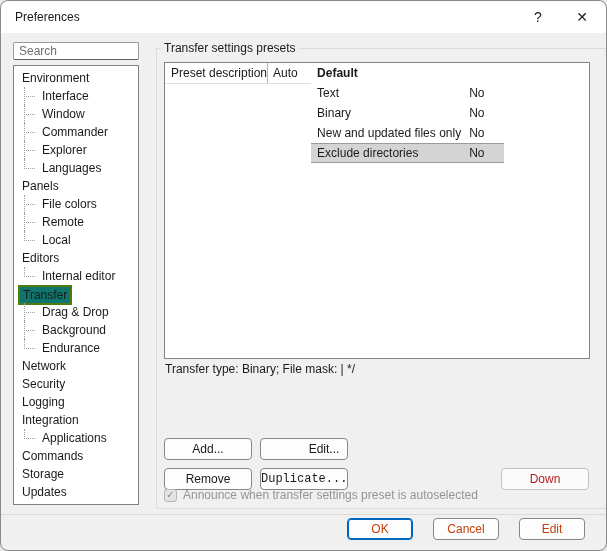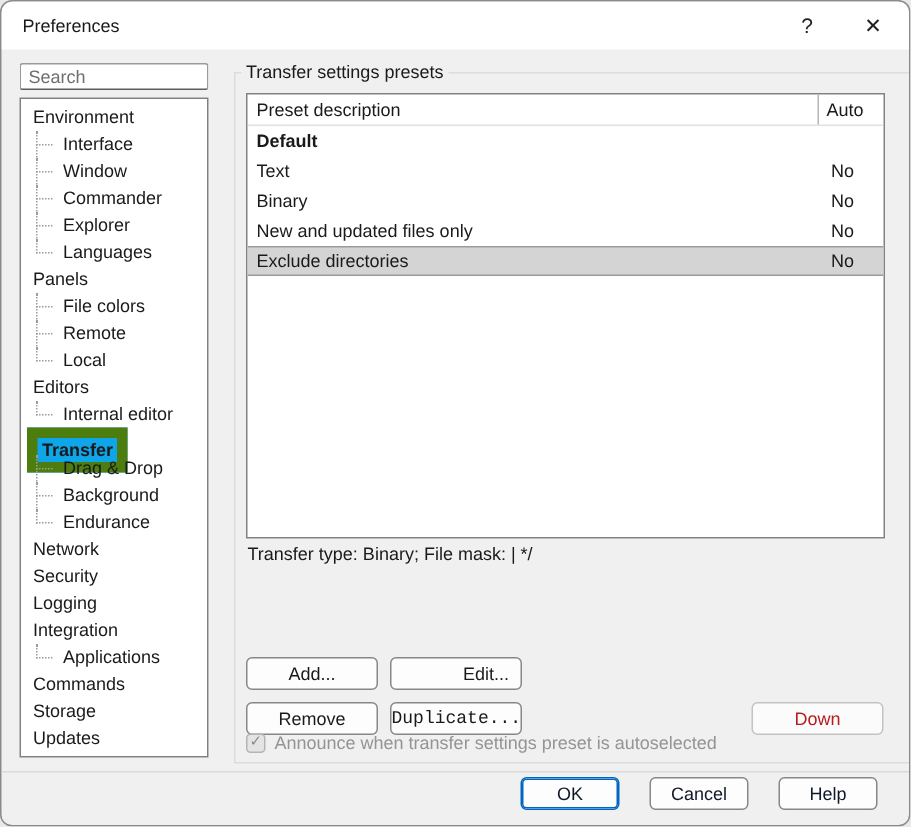--- a/index.html
+++ b/index.html
@@ -24,27 +24,27 @@
   .search::placeholder{color:#6f6f6f;opacity:1;}
   .tree{position:absolute;left:12px;top:64px;width:126px;height:440px;
     background:#fff;border:1px solid #808080;padding-top:3px;overflow:hidden;}
   .tree-item{height:18px;line-height:18px;white-space:nowrap;position:relative;}
   .tree-item .lbl{display:inline-block;line-height:14px;padding:1px 3px;margin-left:4px;border:1px solid transparent;}
   .tree-item.child .lbl{margin-left:24px;}
   .tree-item.child::before{content:"";position:absolute;left:10px;top:0;width:10px;height:9px;
     border-left:1px dotted #9c9c9c;border-bottom:1px dotted #9c9c9c;}
   .tree-item.child:not(.last)::after{content:"";position:absolute;left:10px;top:9px;height:9px;
     border-left:1px dotted #9c9c9c;}
-  .tree-item.selected .lbl{background:#0ea5e9;border:7px solid #4d7c0f;font-weight:bold;}
+  .tree-item.selected .lbl{background:#0f766e;border:2px solid #4d7c0f;}
   
   .group{position:absolute;left:155px;top:47px;width:513px;height:461px;border:1px solid #dcdcdc;}
   .legend{position:absolute;top:-8px;left:4px;background:#f0f0f0;padding:0 3px;}
   
   .list{position:absolute;left:7px;top:13px;width:426px;height:297px;
-    background:#fff;border:1px solid #828282;display:flex;flex-direction:column;overflow:hidden;}
+    background:#fff;border:1px solid #828282;display:flex;flex-direction:row;overflow:hidden;}
   .list-header{display:flex;height:21px;flex:0 0 auto;border-bottom:1px solid #e0e0e0;align-items:stretch;}
   .lh-name{flex:1;display:flex;align-items:center;padding-left:6px;border-right:1px solid #b5b5b5;}
   .lh-auto{width:43px;display:flex;align-items:center;padding-left:5px;}
   .row{display:flex;height:20px;flex:0 0 auto;align-items:center;border:1px solid transparent;border-left:none;border-right:none;}
   .row .name{flex:1;padding-left:6px;}
   .row .auto{width:43px;padding-left:8px;}
   .row.bold .name{font-weight:bold;}
   .row.selected{background:#d4d4d4;border-color:#9b9b9b;}
   
   .summary{position:absolute;left:8px;top:313px;}
@@ -56,21 +56,21 @@
   .b-up{left:344px;top:374px;}
   .b-remove{left:7px;top:404px;}
   .b-dup{left:103px;top:404px;font-family:Liberation Mono, monospace;}
   .b-down{left:344px;top:404px;}
   .announce{position:absolute;left:7px;top:439px;display:flex;align-items:center;gap:6px;color:#949494;}
   .checkbox{width:13px;height:13px;border:1px solid #b5b5b5;border-radius:3px;background:#e4e4e4;
     display:flex;align-items:center;justify-content:center;font-size:10px;line-height:10px;color:#8a8a8a;flex:0 0 auto;}
   
   .footer-divider{position:absolute;left:0;right:0;top:513px;height:1px;background:#dadada;}
   .fbtn{position:absolute;top:517px;width:66px;height:22px;border:1px solid #878787;border-radius:4px;
-    background:#fdfdfd;font:inherit;color:#0f172a;text-align:center;line-height:20px;padding:0;cursor:default;}
+    background:#fdfdfd;font:inherit;color:#c2410c;text-align:center;line-height:20px;padding:0;cursor:default;}
   .f-ok{left:346px;border-color:#0067c0;box-shadow:inset 0 0 0 1px #0067c0;}
   .f-cancel{left:432px;}
   .f-help{left:518px;}
 </style>
 </head>
 <body>
 
 <div class="dialog">
 
   <div class="titlebar">
@@ -156,15 +156,15 @@
       <span class="checkbox">
         <span>✓</span>
       </span>
       <span>Announce when transfer settings preset is autoselected</span>
     </div>
   </div>
 
   <div class="footer-divider"></div>
   <button class="fbtn f-ok">OK</button>
   <button class="fbtn f-cancel">Cancel</button>
-  <button class="fbtn f-help">Help</button>
+  <button class="fbtn f-help">Edit</button>
 
 </div>
 
 </body></html>

